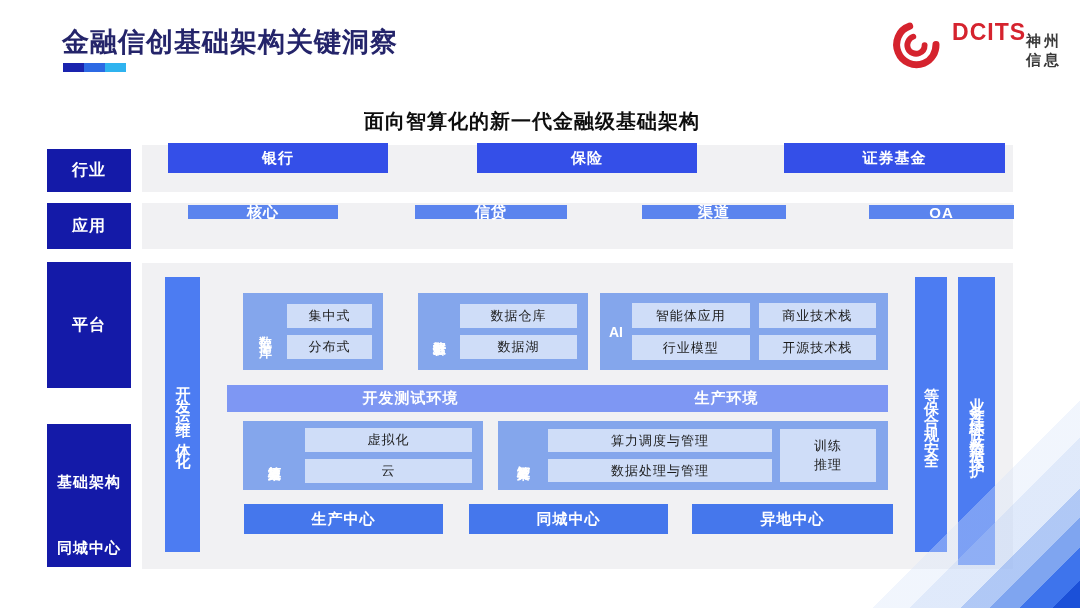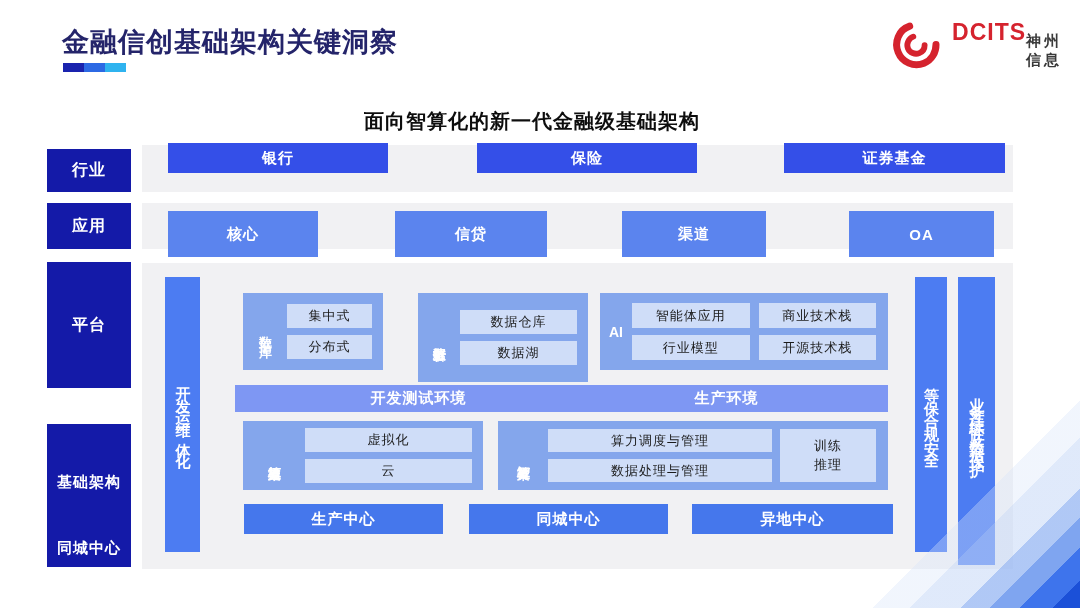--- a/index.html
+++ b/index.html
@@ -47,21 +47,21 @@
   #strip-industry{top:145px;height:47px;}
   #strip-application{top:203px;height:46px;}
   #strip-main{top:263px;height:306px;}
 
   
   .bar{position:absolute;color:#fff;font-weight:bold;display:flex;align-items:center;justify-content:center;letter-spacing:1px;}
   .industry-bar{top:143px;height:30px;background:#344fe8;font-size:15px;}
   #industry-0{left:168px;width:220px;}
   #industry-1{left:477px;width:220px;}
   #industry-2{left:784px;width:221px;}
-  .application-bar{top:211px;height:46px;background:#5b84ee;font-size:15px;}
+  .application-bar{top:205px;height:14px;background:#5b84ee;font-size:15px;margin-left:20px;}
   #application-0{left:168px;width:150px;}
   #application-1{left:395px;width:152px;}
   #application-2{left:622px;width:144px;}
   #application-3{left:849px;width:145px;}
 
   
   .vbar{
     position:absolute;background:#4c7cf2;color:#fff;font-weight:bold;font-size:15px;
     writing-mode:vertical-rl;text-orientation:upright;
     display:flex;align-items:center;justify-content:center;
@@ -79,42 +79,42 @@
   .group-label.vertical{writing-mode:vertical-rl;text-orientation:upright;}
   .chip{
     background:#cfddf8;color:#1b1b1b;font-size:13px;
     display:flex;align-items:center;justify-content:center;letter-spacing:1px;
   }
   .col-content{flex:1;display:flex;flex-direction:column;justify-content:center;gap:7px;padding-right:11px;}
   .col-content .chip{height:24px;}
 
   #group-db{left:243px;top:293px;width:140px;height:77px;}
   #group-db .group-label{width:44px;letter-spacing:4px;}
-  #group-da{left:418px;top:293px;width:170px;height:89px;}
+  #group-da{left:418px;top:293px;width:170px;height:77px;}
   #group-da .group-label{width:42px;letter-spacing:0;}
   #group-ai{left:600px;top:293px;width:288px;height:77px;}
   #group-ai .group-label{width:32px;font-size:14px;}
   .grid-content{
     flex:1;display:grid;grid-template-columns:1fr 1fr;gap:7px 9px;
     padding:10px 12px 10px 0;align-items:stretch;
   }
   .grid-content .chip{height:auto;}
 
   #group-gc{left:243px;top:421px;width:240px;height:69px;}
   #group-gc .group-label{width:62px;}
   #group-ic{left:498px;top:421px;width:390px;height:69px;}
   #group-ic .group-label{width:50px;}
   .row-content{flex:1;display:flex;gap:8px;padding:8px 12px 8px 0;align-items:stretch;}
   .row-content .inner-col{flex:1;display:flex;flex-direction:column;gap:7px;}
   .row-content .inner-col .chip{flex:1;}
   .side-chip{width:96px;white-space:pre-line;text-align:center;line-height:1.45;}
 
   
   .env-bar{top:385px;height:27px;background:#7e97f3;font-size:15px;}
-  #env-0{left:235px;width:367px;}
+  #env-0{left:227px;width:367px;}
   #env-1{left:565px;width:323px;}
   .dc-bar{top:504px;height:30px;background:#4577ec;font-size:15px;}
   #dc-0{left:244px;width:199px;}
   #dc-1{left:469px;width:199px;}
   #dc-2{left:692px;width:201px;}
 
   
   .corner-decor{
     position:absolute;right:0;bottom:0;width:450px;height:450px;
     pointer-events:none;z-index:10;

